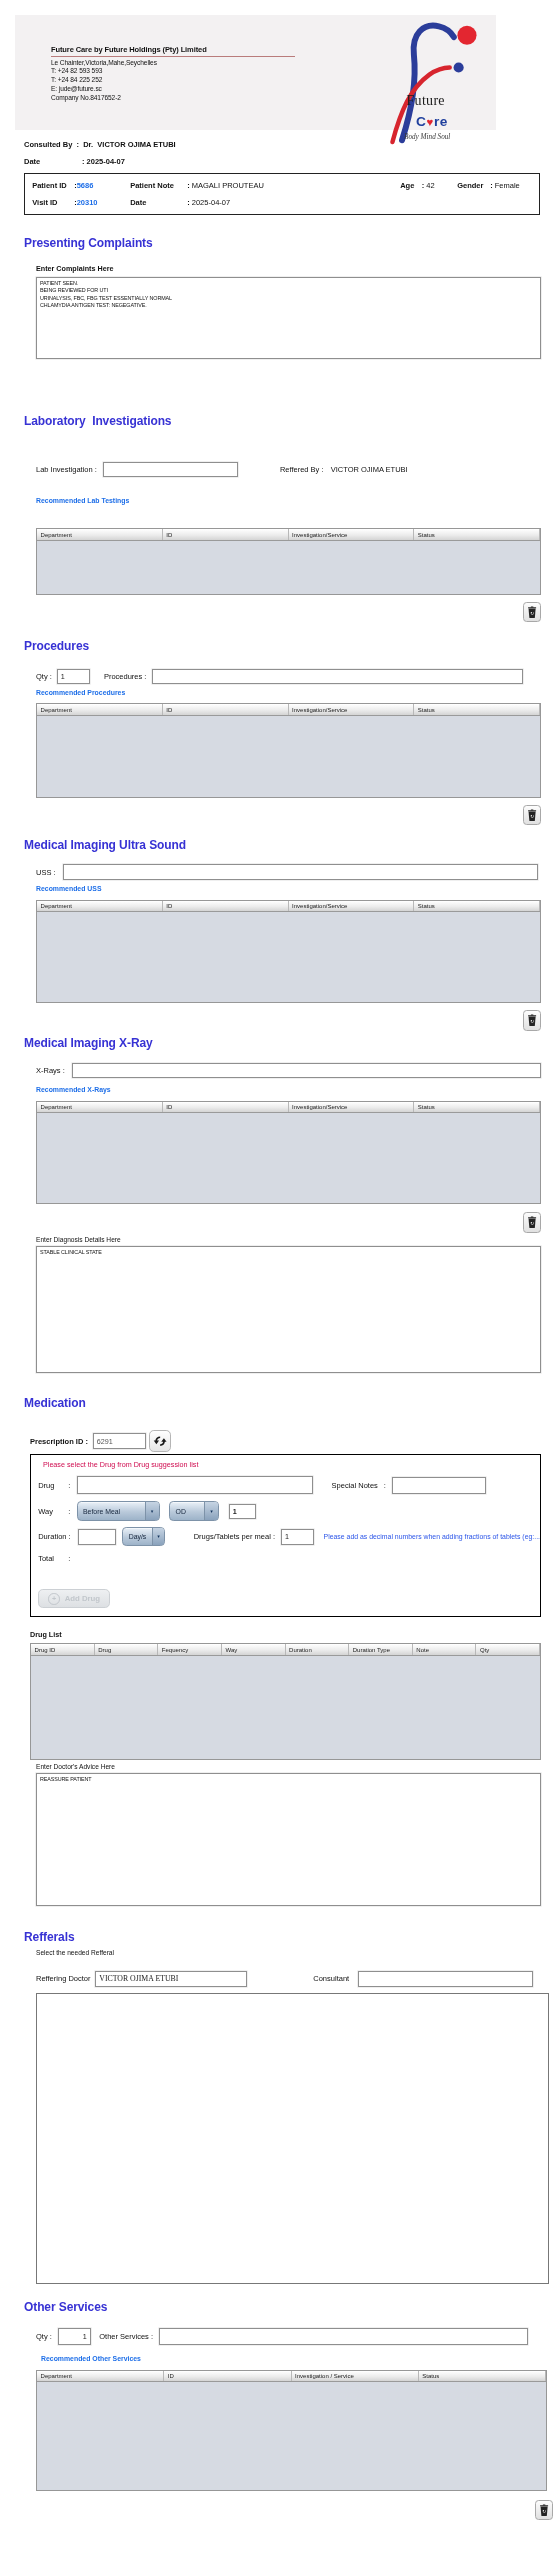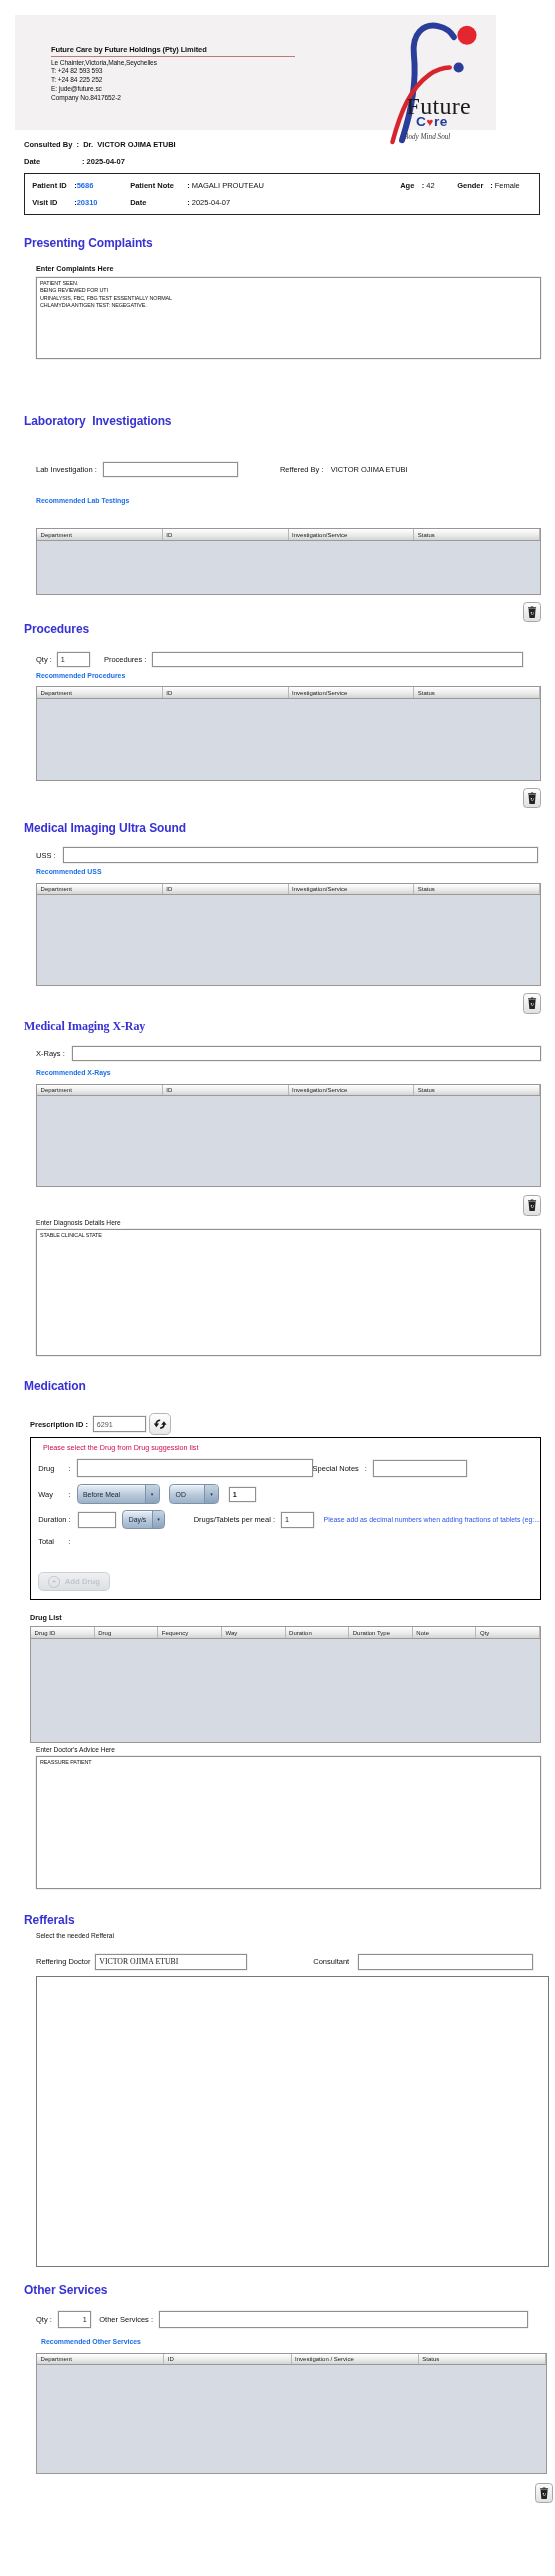--- a/index.html
+++ b/index.html
@@ -6,21 +6,21 @@
   body{width:556px;font-family:"Liberation Sans",sans-serif;color:#111;}
   .page{width:556px;position:relative;padding-bottom:16.7px;}
 
   
   .letterhead{margin:15px 0 0 15px;width:481px;height:115px;background:#f3f1f2;position:relative;}
   .lh-text{position:absolute;left:36px;top:30px;}
   .lh-company{font-size:7.5px;font-weight:bold;letter-spacing:-0.1px;padding-bottom:1.8px;border-bottom:1.2px solid #b97c7c;width:244px;}
   .lh-line{font-size:6.6px;margin-top:1.8px;letter-spacing:-0.1px;}
   .lh-logo{position:absolute;right:12px;top:3px;width:105px;height:127px;}
   .swoosh{position:absolute;left:0;top:0;}
-  .logo-future{position:absolute;left:27.5px;top:75px;font-family:"Liberation Serif",serif;font-size:24px;color:#1c1c1c;letter-spacing:0.3px;}
+  .logo-future{position:absolute;left:27.5px;top:75px;font-family:"Liberation Serif",serif;font-size:14px;color:#1c1c1c;letter-spacing:0.3px;}
   .logo-care{position:absolute;left:37px;top:96px;font-size:13.7px;font-weight:bold;color:#20409e;letter-spacing:0.6px;}
   .logo-care .heart{color:#e32630;font-size:11.4px;}
   .logo-tagline{position:absolute;left:25px;top:115px;font-style:italic;font-family:"Liberation Serif",serif;font-size:7.2px;color:#3a3a3a;white-space:nowrap;}
 
   .consult-line{margin:9.6px 0 0 24px;font-size:7.5px;font-weight:bold;white-space:pre;}
   .date-line{margin:8.4px 0 0 24px;font-size:7.5px;font-weight:bold;}
   .date-line .dl{display:inline-block;width:58px;}
 
   
   .patient-box{margin:7.2px 0 0 24px;width:516px;border:0.6px solid #222;box-sizing:border-box;padding:6.6px 0 7.2px 7.2px;font-size:7.5px;}
@@ -144,21 +144,21 @@
     <button class="icon-btn" title="">
       <svg width="10.2" height="12.6" viewBox="0 0 20 24">
           <path d="M3 4.6 L17 4.6 L15.4 22 Q15.3 23 14.3 23 L5.7 23 Q4.7 23 4.6 22 Z" fill="#232323"></path>
           <rect x="2" y="2.3" width="16" height="2" rx="0.6" fill="#232323"></rect>
           <rect x="7.5" y="0.8" width="5" height="1.8" rx="0.5" fill="#232323"></rect>
           <text x="10" y="16.5" fill="#ffffff" font-size="9" text-anchor="middle" font-family="DejaVu Sans">↻</text>
         </svg>
     </button>
   </div>
 
-  <div class="h1" style="margin-top:0px;">Procedures</div>
+  <div class="h1" style="margin-top:17px;">Procedures</div>
   <div class="frow" style="margin-top:15.5px;">
     <span>Qty :</span>
     <input class="inp" style="width: 33px; margin-left: 4.8px;" value="1">
     <span style="margin-left:14.3px;">Procedures :</span>
     <input class="inp" style="width: 371px; margin-left: 6px;" value="">
   </div>
   <div class="bluelbl" style="margin-top:4.8px;">Recommended Procedures</div>
   <div class="tbl" style="margin-top:7.2px;">
     <div class="tbl-h">
       <div class="hc c4">Department</div>
@@ -198,21 +198,21 @@
     <button class="icon-btn">
       <svg width="10.2" height="12.6" viewBox="0 0 20 24">
           <path d="M3 4.6 L17 4.6 L15.4 22 Q15.3 23 14.3 23 L5.7 23 Q4.7 23 4.6 22 Z" fill="#232323"></path>
           <rect x="2" y="2.3" width="16" height="2" rx="0.6" fill="#232323"></rect>
           <rect x="7.5" y="0.8" width="5" height="1.8" rx="0.5" fill="#232323"></rect>
           <text x="10" y="16.5" fill="#ffffff" font-size="9" text-anchor="middle" font-family="DejaVu Sans">↻</text>
         </svg>
     </button>
   </div>
 
-  <div class="h1" style="margin-top:4.8px;font-family:Liberation Serif, serif;">Medical Imaging X-Ray</div>
+  <div class="h1" style="margin-top:4.8px;">Medical Imaging X-Ray</div>
   <div class="frow" style="margin-top:13px;">
     <span>X-Rays :</span>
     <input class="inp" style="width: 469px; margin-left: 7.2px;" value="">
   </div>
   <div class="bluelbl" style="margin-top:7.2px;">Recommended X-Rays</div>
   <div class="tbl" style="margin-top:8.4px;">
     <div class="tbl-h">
       <div class="hc c4">Department</div>
       <div class="hc c4">ID</div>
       <div class="hc c4">Investigation/Service</div>
@@ -244,21 +244,21 @@
         <path d="M12 20 C16.7 20 19.8 16.7 20 13 L22.8 13 L18.3 7 L13.8 13 L17 13 C16.8 15.3 14.8 17.2 12 17.2 Z" fill="#1a1a1a"></path>
       </svg>
     </button>
   </div>
   <div class="medbox">
     <div class="warn">Please select the Drug from Drug suggession list</div>
     <div class="mrow">
       <span class="mlabel">Drug</span>
       <span class="mcolon">:</span>
       <input class="inp" style="width: 236px; height: 18px;" value="">
-      <span style="">Special Notes</span>
+      <span style="margin-left:19px;">Special Notes</span>
       <span class="mcolon" style="margin-left:6px;">:</span>
       <input class="inp" style="width: 94px; height: 16.7px;" value="">
     </div>
     <div class="mrow">
       <span class="mlabel">Way</span>
       <span class="mcolon">:</span>
       <div class="sel" style="width:81px;">
           <span class="val">Before Meal</span>
           <span class="arr">▼</span>
         </div>

